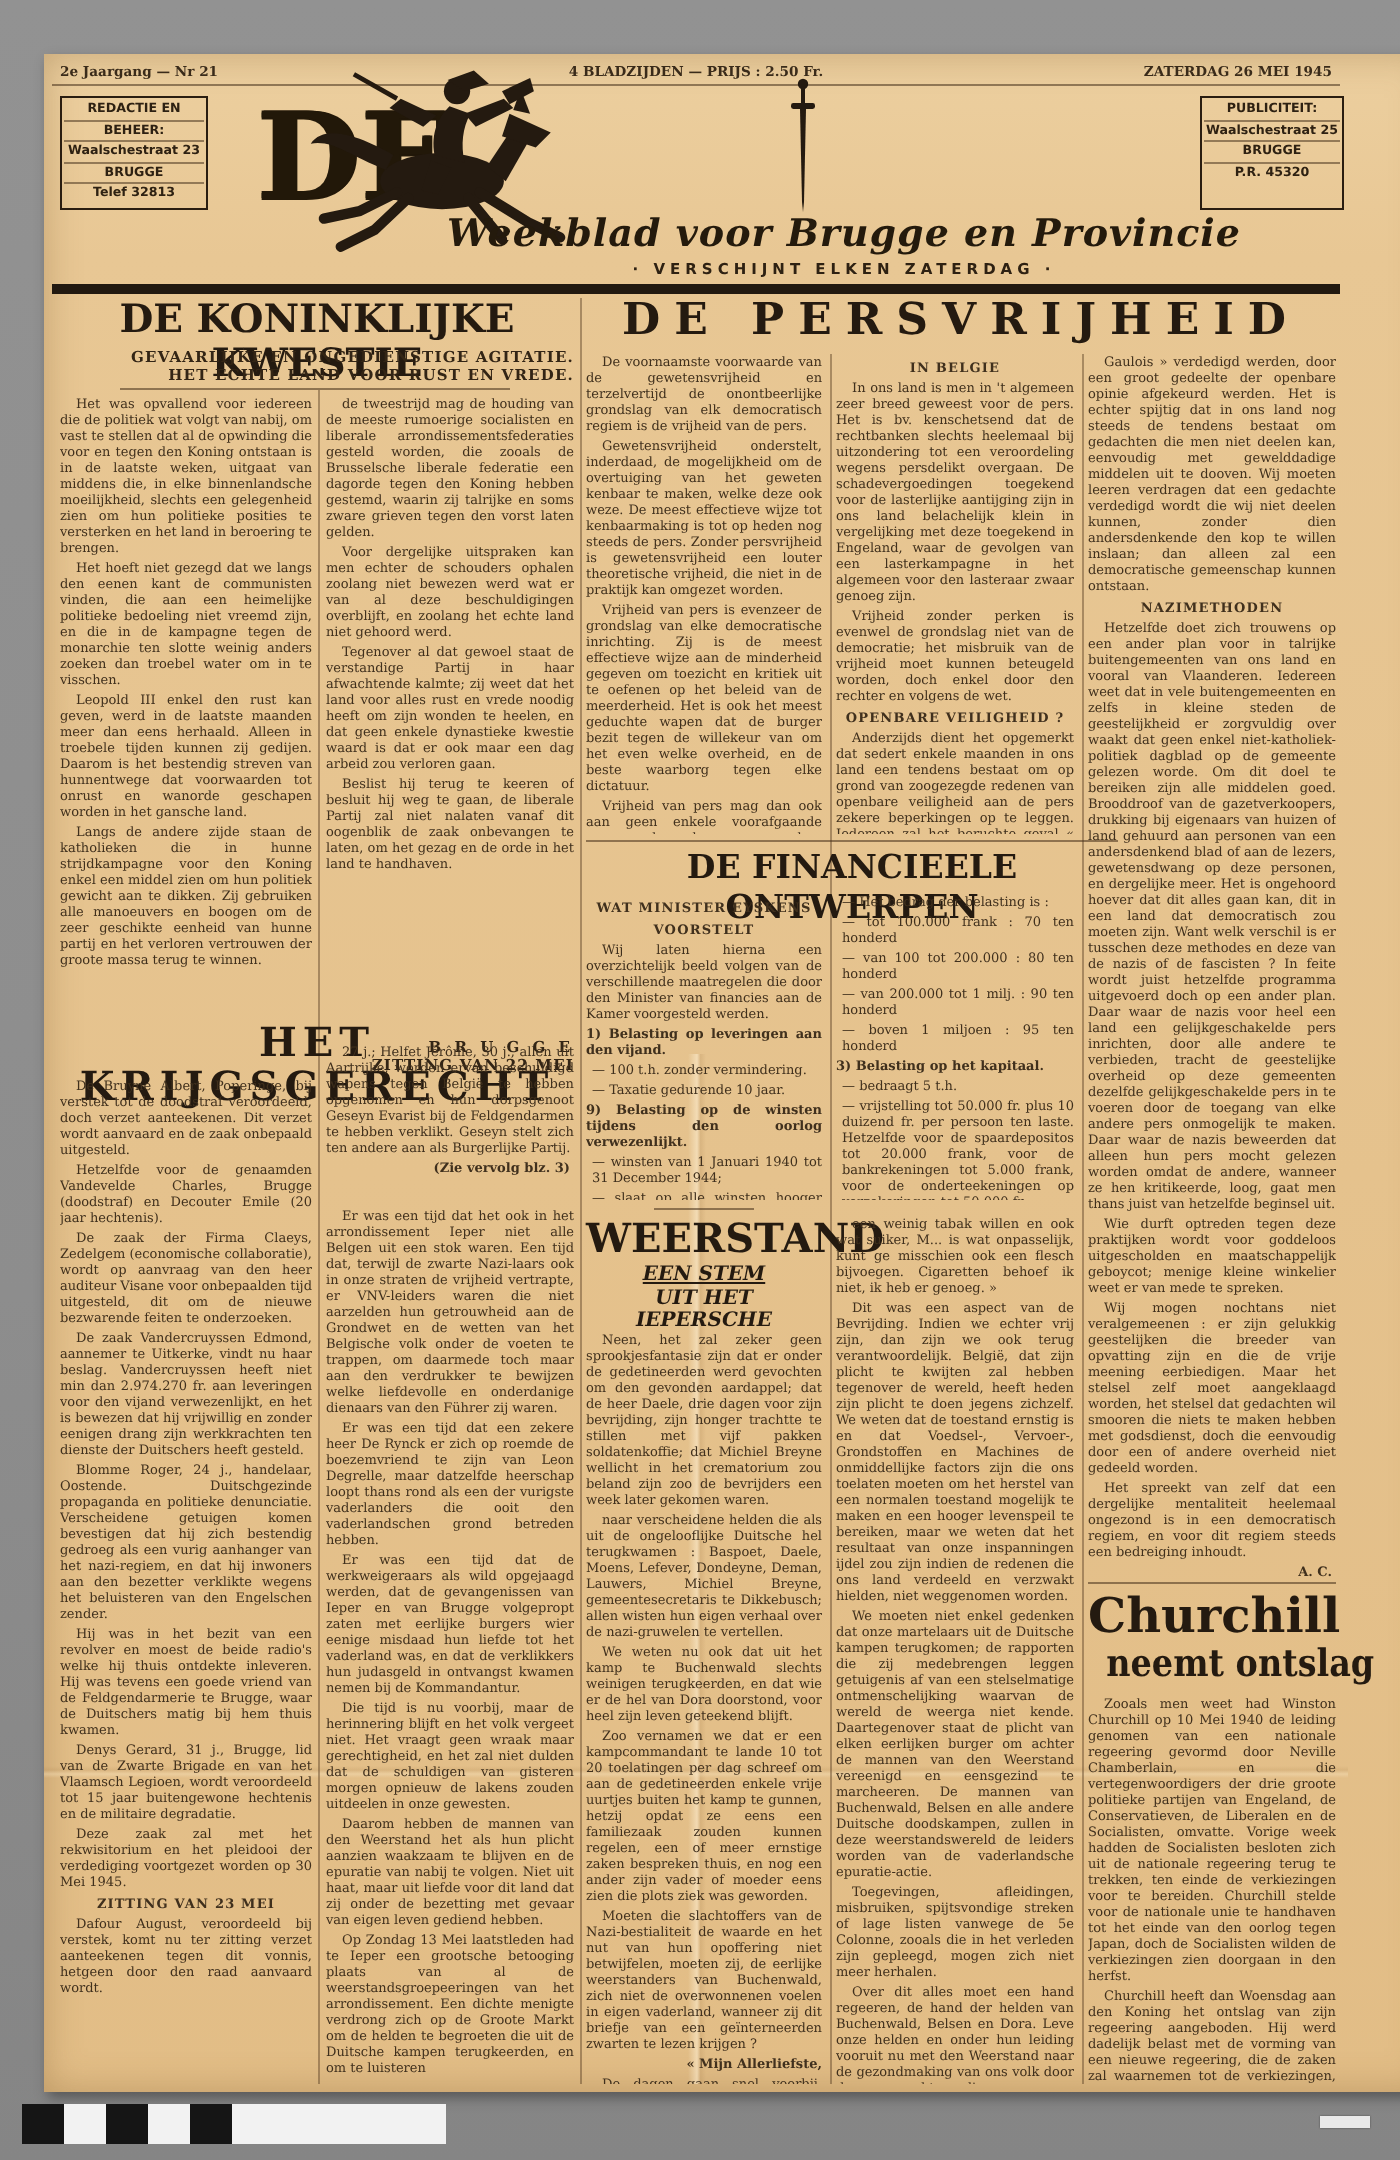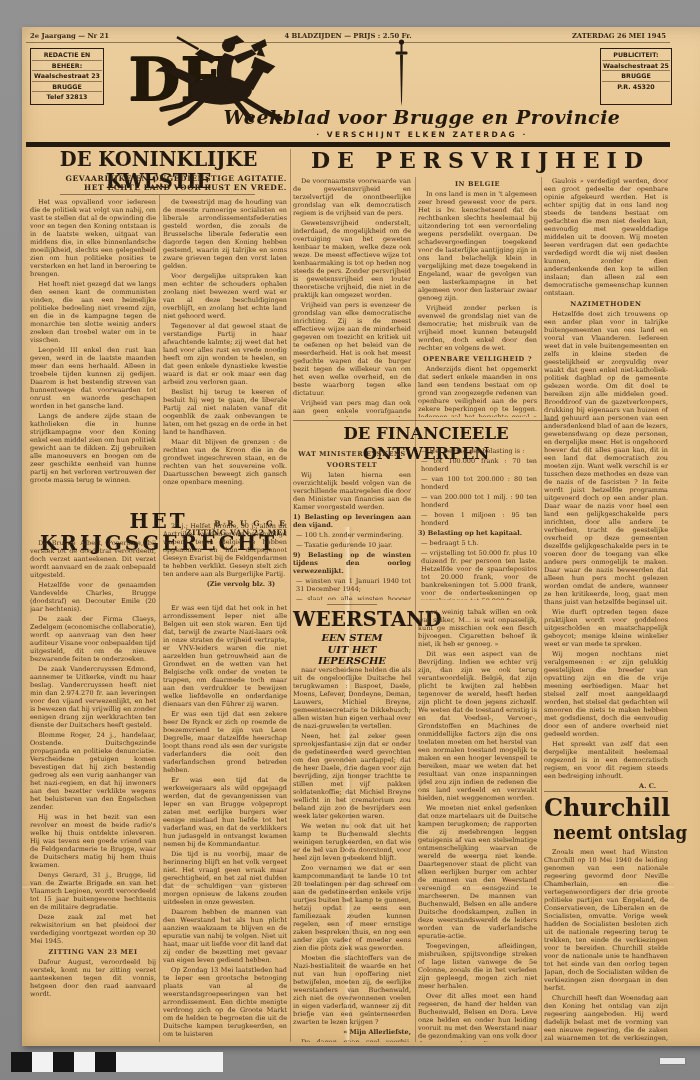--- a/index.html
+++ b/index.html
@@ -44,21 +44,21 @@
             font-weight:bold;color:#241a10;}
   .subdek{position:absolute;text-align:right;font:bold 7.5px/9px "DejaVu Serif",serif;color:#332515;letter-spacing:.6px;}
   
   .col{position:absolute;font:6.5px/8px "DejaVu Serif",serif;color:#40301d;
        text-align:justify;overflow:hidden;}
   .col p{margin:0 0 2px;}
   .para{text-indent:8px;}
   .p-dash{text-indent:0;padding-left:3px;}
   .p-subhead{text-align:center;font-weight:bold;letter-spacing:.6px;margin:3px 0 2px !important;text-indent:0;}
   .p-center{text-align:right;font-weight:bold;text-indent:0;margin:2px 0 !important;}
-  .p-right{text-align:right;font-weight:bold;text-indent:0;margin:1px 12px !important;}
+  .p-right{text-align:right;font-weight:bold;text-indent:0;margin:1px 2px !important;}
   .p-bold{font-weight:bold;text-indent:0;}
   .squeeze{display:inline-block;transform:scaleX(.88);transform-origin:center;white-space:nowrap;}
   
   #calib{position:absolute;left:11px;top:1052px;height:20px;}
   #calib .sq{position:absolute;top:0;width:21px;height:20px;}
   #calib .bar{position:absolute;top:0;left:105px;width:107px;height:20px;background:#f2f2f2;}
   .sq.k{background:#151515;} .sq.w{background:#f2f2f2;}
   #tag-white{position:absolute;left:660px;top:1058px;width:25px;height:6px;background:#e9e9e9;box-shadow:0 0 1px rgba(0,0,0,.4);}
 </style>
 </head>
@@ -139,21 +139,20 @@
         <p class="para">Het was opvallend voor iedereen die de politiek wat volgt van nabij, om vast te stellen dat al de opwinding die voor en tegen den Koning ontstaan is in de laatste weken, uitgaat van middens die, in elke binnenlandsche moeilijkheid, slechts een gelegenheid zien om hun politieke posities te versterken en het land in beroering te brengen.</p>
         <p class="para">Het hoeft niet gezegd dat we langs den eenen kant de communisten vinden, die aan een heimelijke politieke bedoeling niet vreemd zijn, en die in de kampagne tegen de monarchie ten slotte weinig anders zoeken dan troebel water om in te visschen.</p>
         <p class="para">Leopold III enkel den rust kan geven, werd in de laatste maanden meer dan eens herhaald. Alleen in troebele tijden kunnen zij gedijen. Daarom is het bestendig streven van hunnentwege dat voorwaarden tot onrust en wanorde geschapen worden in het gansche land.</p>
         <p class="para">Langs de andere zijde staan de katholieken die in hunne strijdkampagne voor den Koning enkel een middel zien om hun politiek gewicht aan te dikken. Zij gebruiken alle manoeuvers en boogen om de zeer geschikte eenheid van hunne partij en het verloren vertrouwen der groote massa terug te winnen.</p>
       </div>
     <div class="col" style="left:141px;top:171px;width:124px;height:288px;">
         <p class="para">de tweestrijd mag de houding van de meeste rumoerige socialisten en liberale arrondissementsfederaties gesteld worden, die zooals de Brusselsche liberale federatie een dagorde tegen den Koning hebben gestemd, waarin zij talrijke en soms zware grieven tegen den vorst laten gelden.</p>
         <p class="para">Voor dergelijke uitspraken kan men echter de schouders ophalen zoolang niet bewezen werd wat er van al deze beschuldigingen overblijft, en zoolang het echte land niet gehoord werd.</p>
         <p class="para">Tegenover al dat gewoel staat de verstandige Partij in haar afwachtende kalmte; zij weet dat het land voor alles rust en vrede noodig heeft om zijn wonden te heelen, en dat geen enkele dynastieke kwestie waard is dat er ook maar een dag arbeid zou verloren gaan.</p>
         <p class="para">Beslist hij terug te keeren of besluit hij weg te gaan, de liberale Partij zal niet nalaten vanaf dit oogenblik de zaak onbevangen te laten, om het gezag en de orde in het land te handhaven.</p>
-        <p class="para">Maar dit blijven de grenzen : de rechten van de Kroon die in de grondwet ingeschreven staan, en de rechten van het souvereine volk. Daartusschen beweegt zich gansch onze openbare meening.</p>
       </div>
 
     <div class="headline" style="left:8px;top:483px;width:257px;font-size:20px;line-height:22px;letter-spacing:3px;">HET KRIJGSGERECHT</div>
     <div class="subdek" style="left:8px;top:492px;width:257px;letter-spacing:2px;">B R U G G E</div>
     <div class="subdek" style="left:8px;top:501px;width:257px;">ZITTING VAN 22 MEI</div>
     <div class="col" style="left:8px;top:512px;width:126px;height:503px;">
         <p class="para">De Bruyne Albert, Poperinge, bij verstek tot de doodstraf veroordeeld, doch verzet aanteekenen. Dit verzet wordt aanvaard en de zaak onbepaald uitgesteld.</p>
         <p class="para">Hetzelfde voor de genaamden Vandevelde Charles, Brugge (doodstraf) en Decouter Emile (20 jaar hechtenis).</p>
         <p class="para">De zaak der Firma Claeys, Zedelgem (economische collaboratie), wordt op aanvraag van den heer auditeur Visane voor onbepaalden tijd uitgesteld, dit om de nieuwe bezwarende feiten te onderzoeken.</p>
         <p class="para">De zaak Vandercruyssen Edmond, aannemer te Uitkerke, vindt nu haar beslag. Vandercruyssen heeft niet min dan 2.974.270 fr. aan leveringen voor den vijand verwezenlijkt, en het is bewezen dat hij vrijwillig en zonder eenigen drang zijn werkkrachten ten dienste der Duitschers heeft gesteld.</p>
@@ -221,25 +220,25 @@
         <p class="para p-dash">— van 100 tot 200.000 : 80 ten honderd</p>
         <p class="para p-dash">— van 200.000 tot 1 milj. : 90 ten honderd</p>
         <p class="para p-dash">— boven 1 miljoen : 95 ten honderd</p>
         <p class="p-bold">3) Belasting op het kapitaal.</p>
         <p class="para p-dash">— bedraagt 5 t.h.</p>
         <p class="para p-dash">— vrijstelling tot 50.000 fr. plus 10 duizend fr. per persoon ten laste. Hetzelfde voor de spaardepositos tot 20.000 frank, voor de bankrekeningen tot 5.000 frank, voor de onderteekeningen op verzekeringen tot 50.000 fr.</p>
       </div>
 
     <div class="hr" style="left:305px;top:577px;width:50px;"></div>
     <div class="headline" style="left:271px;top:581px;width:118px;font-size:20px;line-height:22px;">WEERSTAND</div>
-    <div class="headline" style="left:271px;top:605px;width:118px;font-size:10px;line-height:11px;font-style:italic;">EEN STEM</div>
+    <div class="headline" style="left:271px;top:605px;width:118px;font-size:10px;line-height:11px;font-style:italic;text-decoration:underline;">EEN STEM</div>
     <div class="headline" style="left:271px;top:617px;width:118px;font-size:10px;line-height:11px;font-style:italic;">UIT HET IEPERSCHE</div>
     <div class="col" style="left:271px;top:639px;width:118px;height:376px;">
+        <p class="para">Neen, het zal zeker geen sprookjesfantasie zijn dat er onder de gedetineerden werd gevochten om den gevonden aardappel; dat de heer Daele, drie dagen voor zijn bevrijding, zijn honger trachtte te stillen met vijf pakken soldatenkoffie; dat Michiel Breyne wellicht in het crematorium zou beland zijn zoo de bevrijders een week later gekomen waren.</p>
         <p class="para">naar verscheidene helden die als uit de ongelooflijke Duitsche hel terugkwamen : Baspoet, Daele, Moens, Lefever, Dondeyne, Deman, Lauwers, Michiel Breyne, gemeentesecretaris te Dikkebusch; allen wisten hun eigen verhaal over de nazi-gruwelen te vertellen.</p>
-        <p class="para">Neen, het zal zeker geen sprookjesfantasie zijn dat er onder de gedetineerden werd gevochten om den gevonden aardappel; dat de heer Daele, drie dagen voor zijn bevrijding, zijn honger trachtte te stillen met vijf pakken soldatenkoffie; dat Michiel Breyne wellicht in het crematorium zou beland zijn zoo de bevrijders een week later gekomen waren.</p>
         <p class="para">We weten nu ook dat uit het kamp te Buchenwald slechts weinigen terugkeerden, en dat wie er de hel van Dora doorstond, voor heel zijn leven geteekend blijft.</p>
         <p class="para">Zoo vernamen we dat er een kampcommandant te lande 10 tot 20 toelatingen per dag schreef om aan de gedetineerden enkele vrije uurtjes buiten het kamp te gunnen, hetzij opdat ze eens een familiezaak zouden kunnen regelen, een of meer ernstige zaken bespreken thuis, en nog een ander zijn vader of moeder eens zien die plots ziek was geworden.</p>
         <p class="para">Moeten die slachtoffers van de Nazi-bestialiteit de waarde en het nut van hun opoffering niet betwijfelen, moeten zij, de eerlijke weerstanders van Buchenwald, zich niet de overwonnenen voelen in eigen vaderland, wanneer zij dit briefje van een geïnterneerden zwarten te lezen krijgen ?</p>
         <p class="p-center">« Mijn Allerliefste,</p>
         <p class="para">De dagen gaan snel voorbij. Vandaag kloofde ik wat hout, daarmee zal ik ook wat beter slapen. Ik zou</p>
       </div>
     <div class="col" style="left:396px;top:581px;width:119px;height:434px;">
         <p class="para">een weinig tabak willen en ook wat suiker, M... is wat onpasselijk, kunt ge misschien ook een flesch bijvoegen. Cigaretten behoef ik niet, ik heb er genoeg. »</p>
         <p class="para">Dit was een aspect van de Bevrijding. Indien we echter vrij zijn, dan zijn we ook terug verantwoordelijk. België, dat zijn plicht te kwijten zal hebben tegenover de wereld, heeft heden zijn plicht te doen jegens zichzelf. We weten dat de toestand ernstig is en dat Voedsel-, Vervoer-, Grondstoffen en Machines de onmiddellijke factors zijn die ons toelaten moeten om het herstel van een normalen toestand mogelijk te maken en een hooger levenspeil te bereiken, maar we weten dat het resultaat van onze inspanningen ijdel zou zijn indien de redenen die ons land verdeeld en verzwakt hielden, niet weggenomen worden.</p>
         <p class="para">We moeten niet enkel gedenken dat onze martelaars uit de Duitsche kampen terugkomen; de rapporten die zij medebrengen leggen getuigenis af van een stelselmatige ontmenschelijking waarvan de wereld de weerga niet kende. Daartegenover staat de plicht van elken eerlijken burger om achter de mannen van den Weerstand vereenigd en eensgezind te marcheeren. De mannen van Buchenwald, Belsen en alle andere Duitsche doodskampen, zullen in deze weerstandswereld de leiders worden van de vaderlandsche epuratie-actie.</p>

